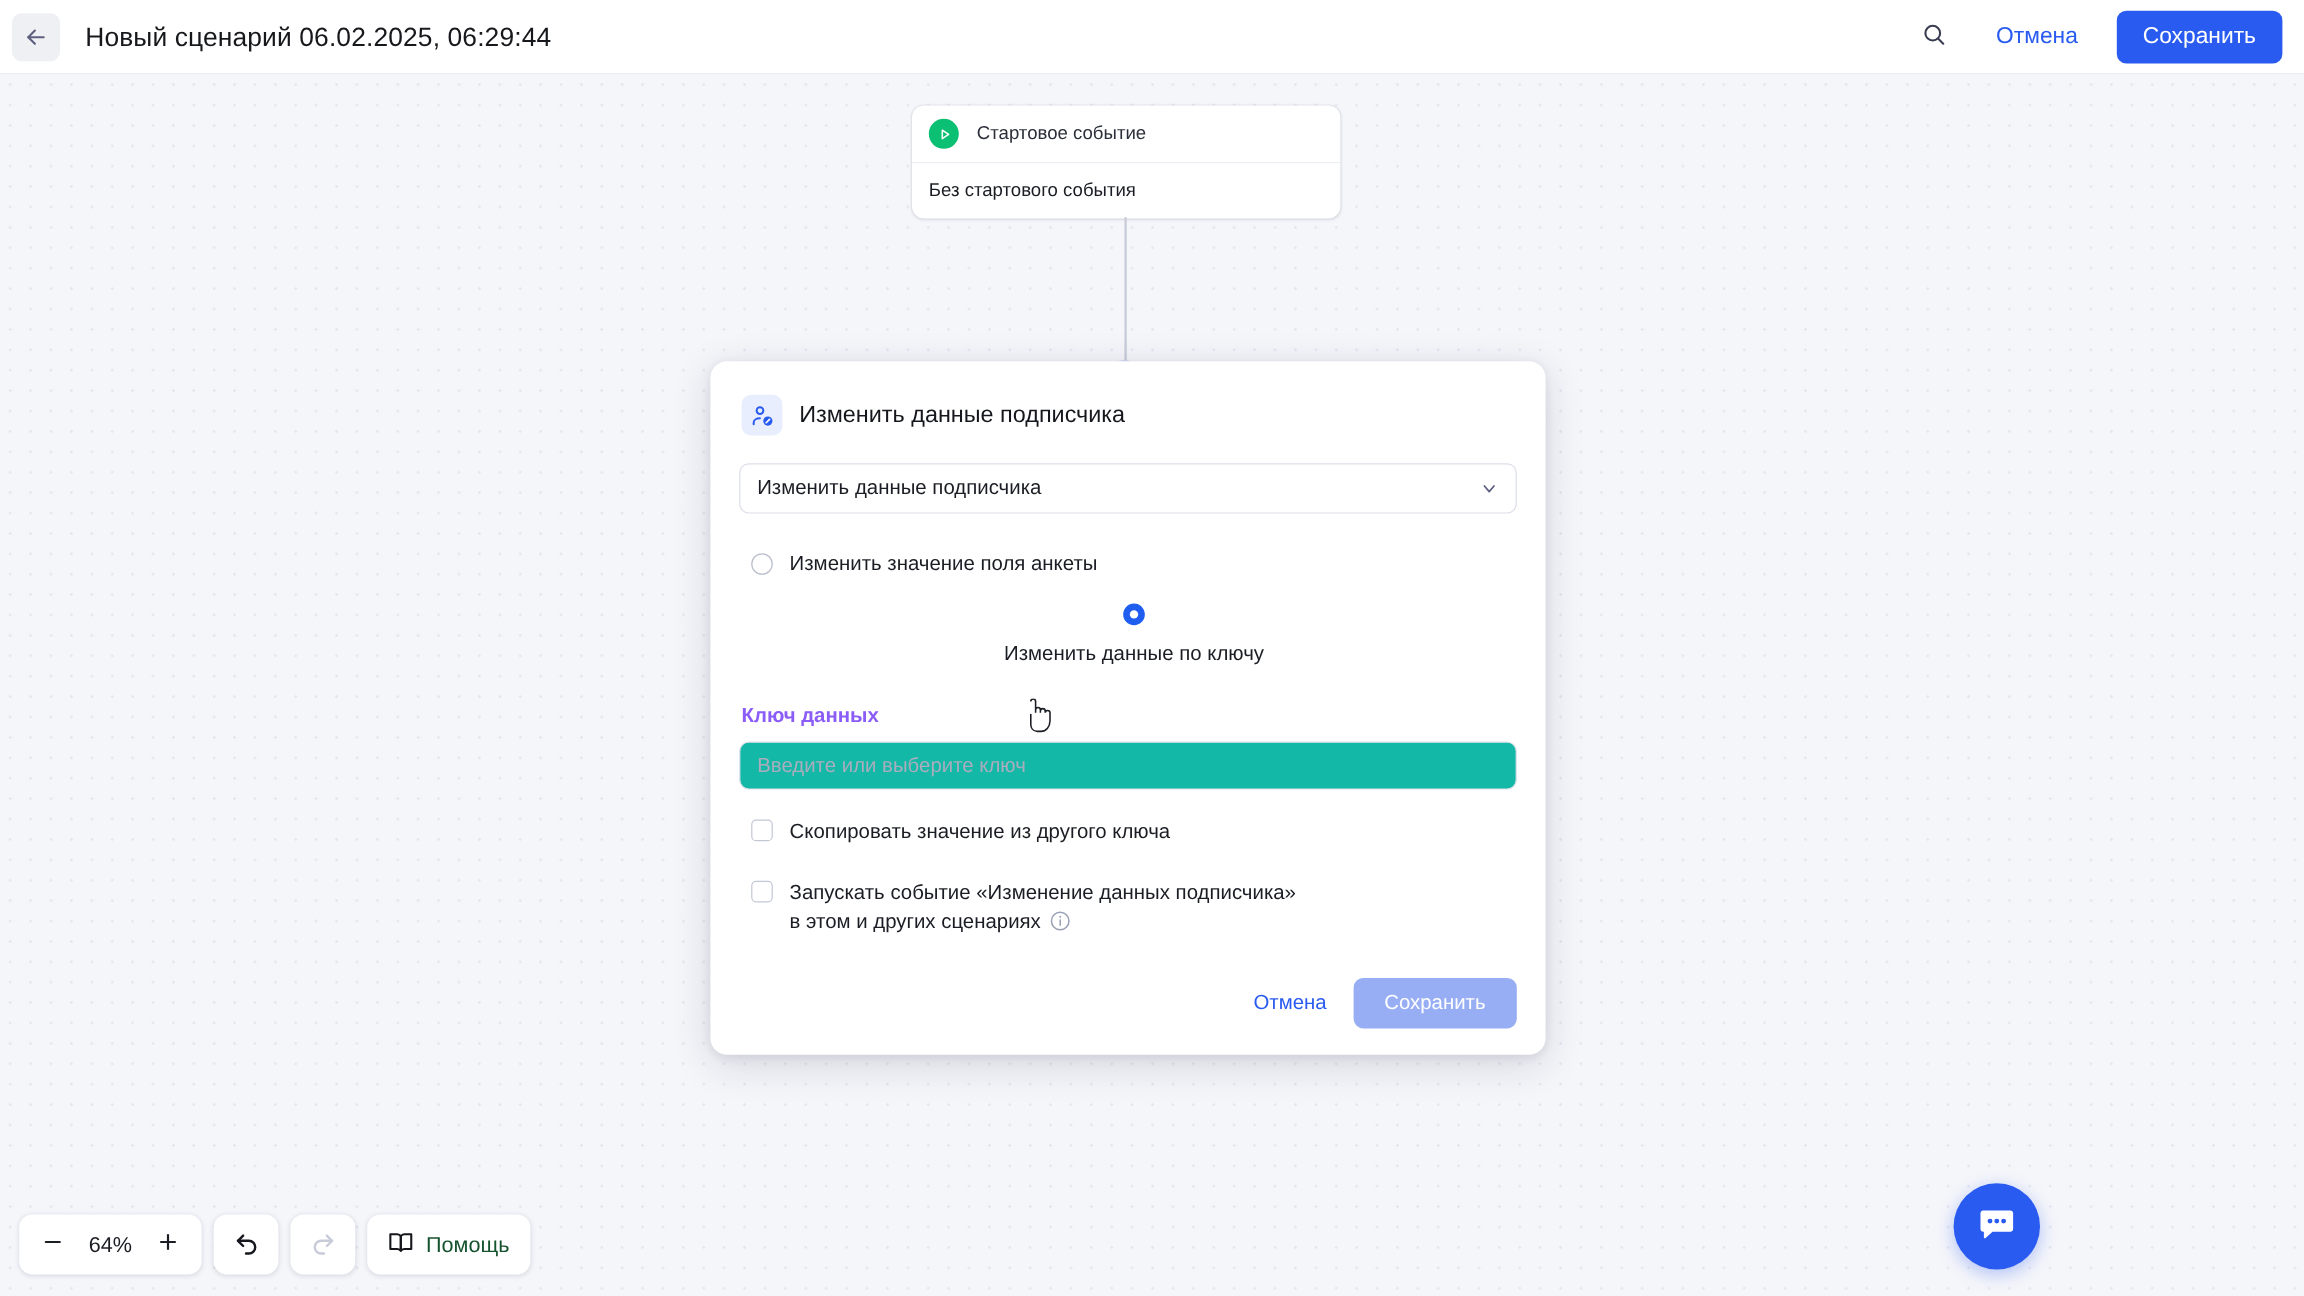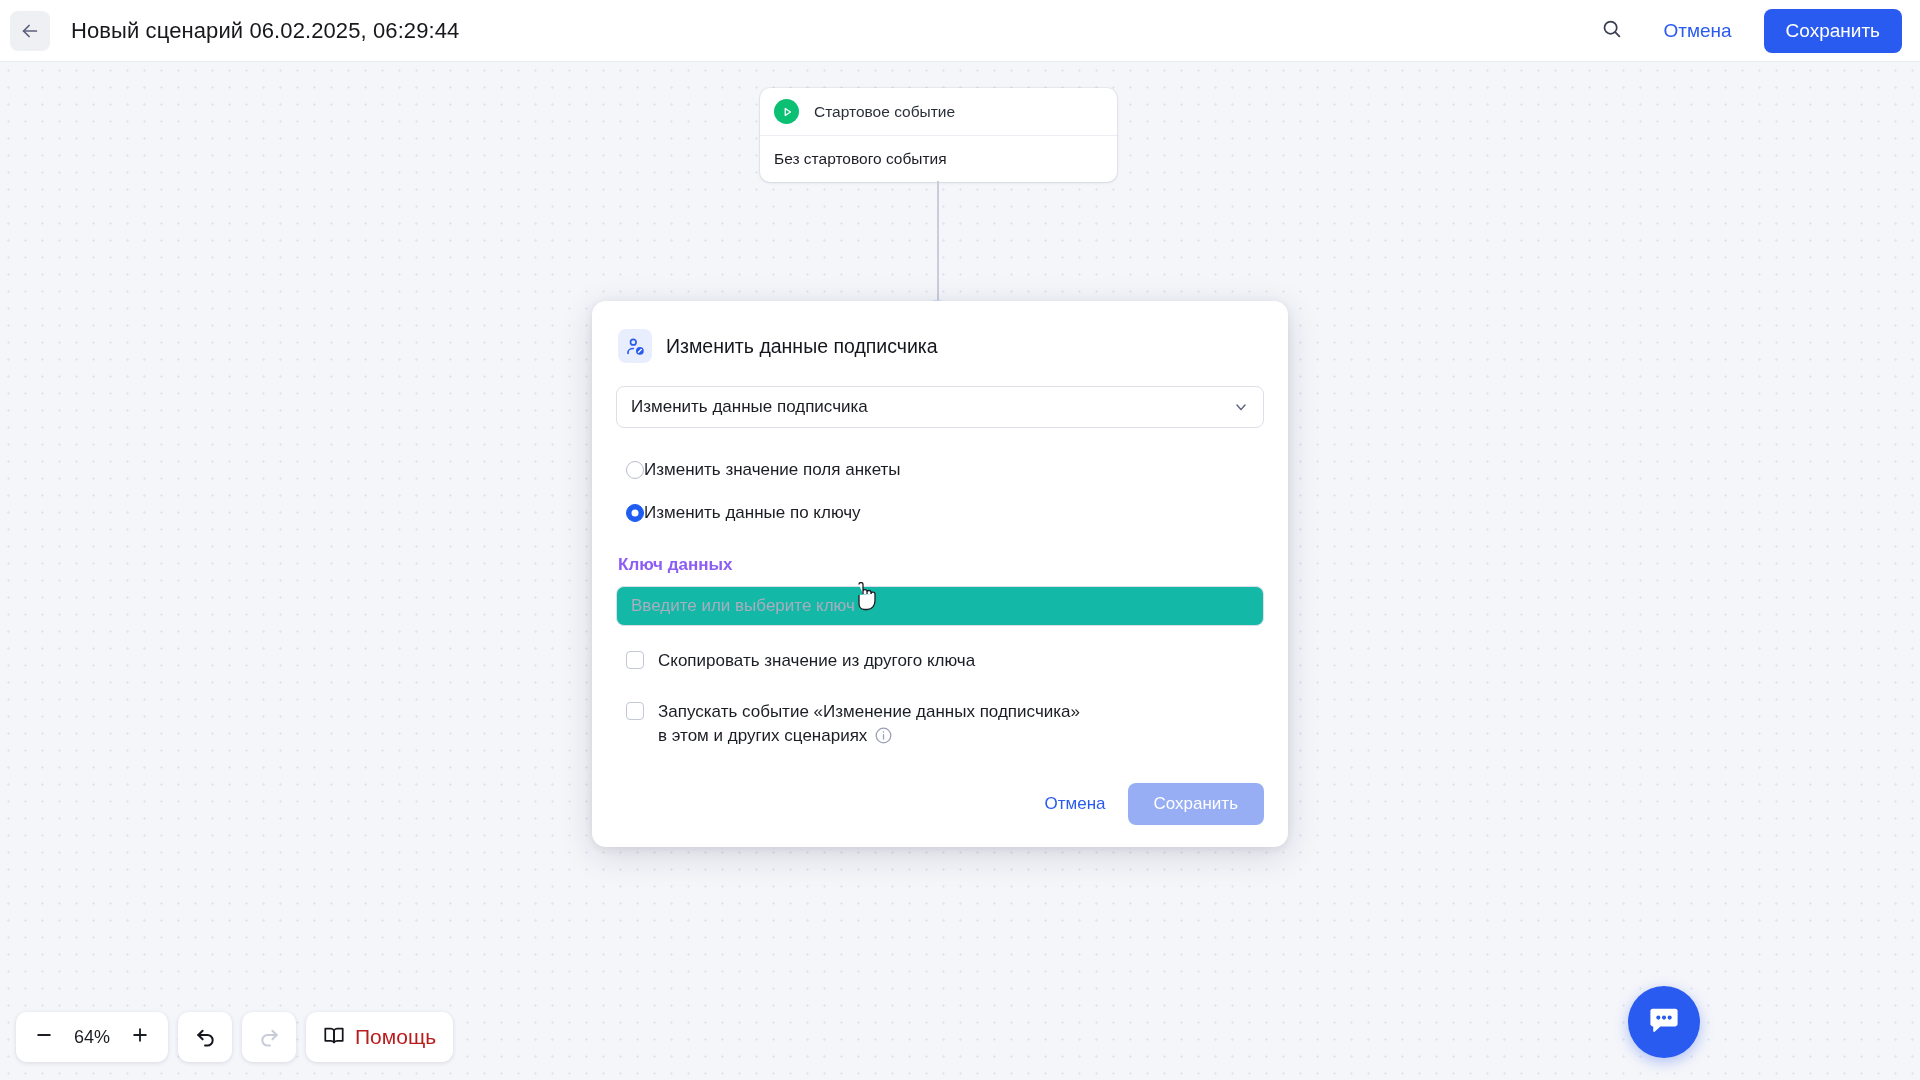--- a/index.html
+++ b/index.html
@@ -208,24 +208,25 @@
     margin-bottom: 27px;
   }
   .select-box .chev {
     margin-left: auto;
     display: flex;
   }
 
   .radio-row {
     display: flex;
     align-items: center;
+    gap: 14px;
     padding: 5px 0 5px 10px;
     cursor: pointer;
   }
-  .radio-row + .radio-row { margin-top: 13px; }
+  .radio-row + .radio-row { margin-top: 13px; flex-direction: column; }
   .radio {
     width: 18px; height: 18px;
     border-radius: 50%;
     border: 1.8px solid #b9bdcc;
     background: #fff;
     flex: 0 0 auto;
     position: relative;
   }
   .radio.checked {
     border-color: #1e5df0;
@@ -356,21 +357,21 @@
     width: 54px;
     justify-content: center;
     cursor: pointer;
   }
   .icon-pill.disabled { cursor: default; }
   .help-pill {
     padding: 0 17px;
     gap: 10px;
     cursor: pointer;
   }
-  .help-label { font-size: 21px; color: #b91c1c; }
+  .help-label { font-size: 18px; color: #14532d; }
 
   
   .chat-fab {
     position: absolute;
     right: 32px;
     bottom: 22px;
     width: 72px; height: 72px;
     border-radius: 50%;
     background: #2a5bf0;
     display: flex; align-items: center; justify-content: center;

